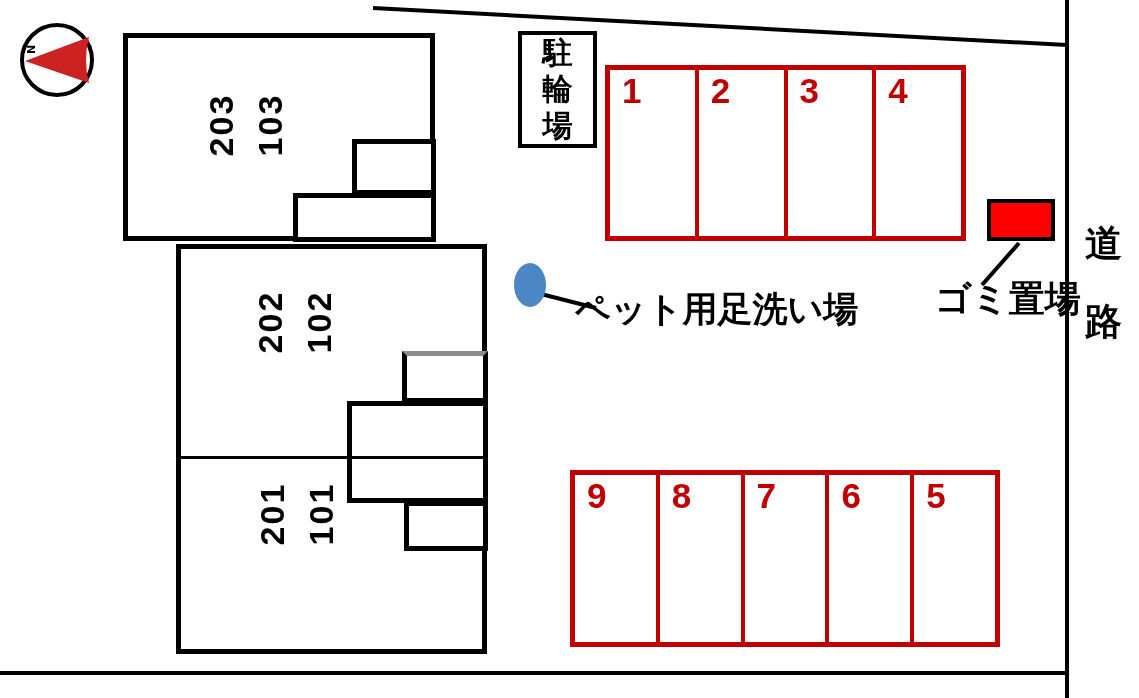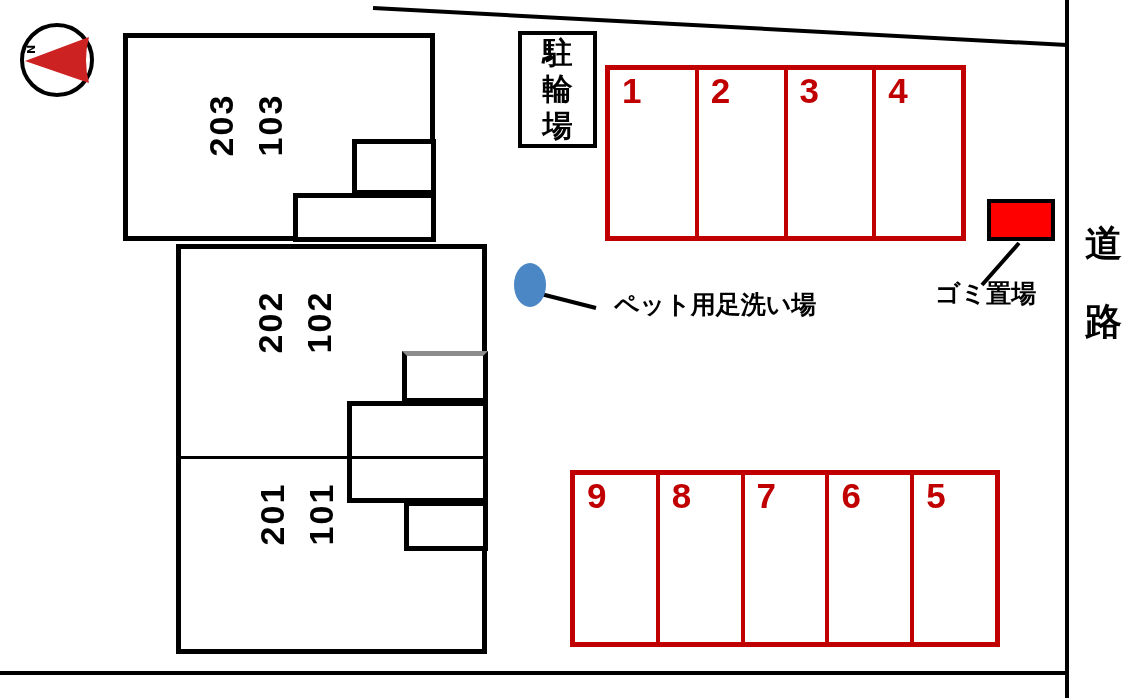--- a/index.html
+++ b/index.html
@@ -239,23 +239,23 @@
     </div>
     <div class="stall">
       <span class="stall-num">6</span>
     </div>
     <div class="stall">
       <span class="stall-num">5</span>
     </div>
   </div>
 
   <div id="garbage-box" style="left:987px; top:199px; width:68px; height:42px;"></div>
-  <div class="cjk-label" style="left:935px; top:281px; font-size:25px;">ゴミ置場</div>
+  <div class="cjk-label" style="left:935px; top:281px; font-size:36px;">ゴミ置場</div>
 
   <div id="pet-ellipse" style="left:514px; top:263px; width:32px; height:44px;"></div>
-  <div class="cjk-label" style="left:614px; top:292px; font-size:25px;">ペット用足洗い場</div>
+  <div class="cjk-label" style="left:575px; top:292px; font-size:35px;">ペット用足洗い場</div>
 
   <div id="road-label" style="left:1085px; top:205px;">
     <span class="ch">道</span>
     <span class="ch">路</span>
   </div>
 
 </div>
 
 </body></html>

